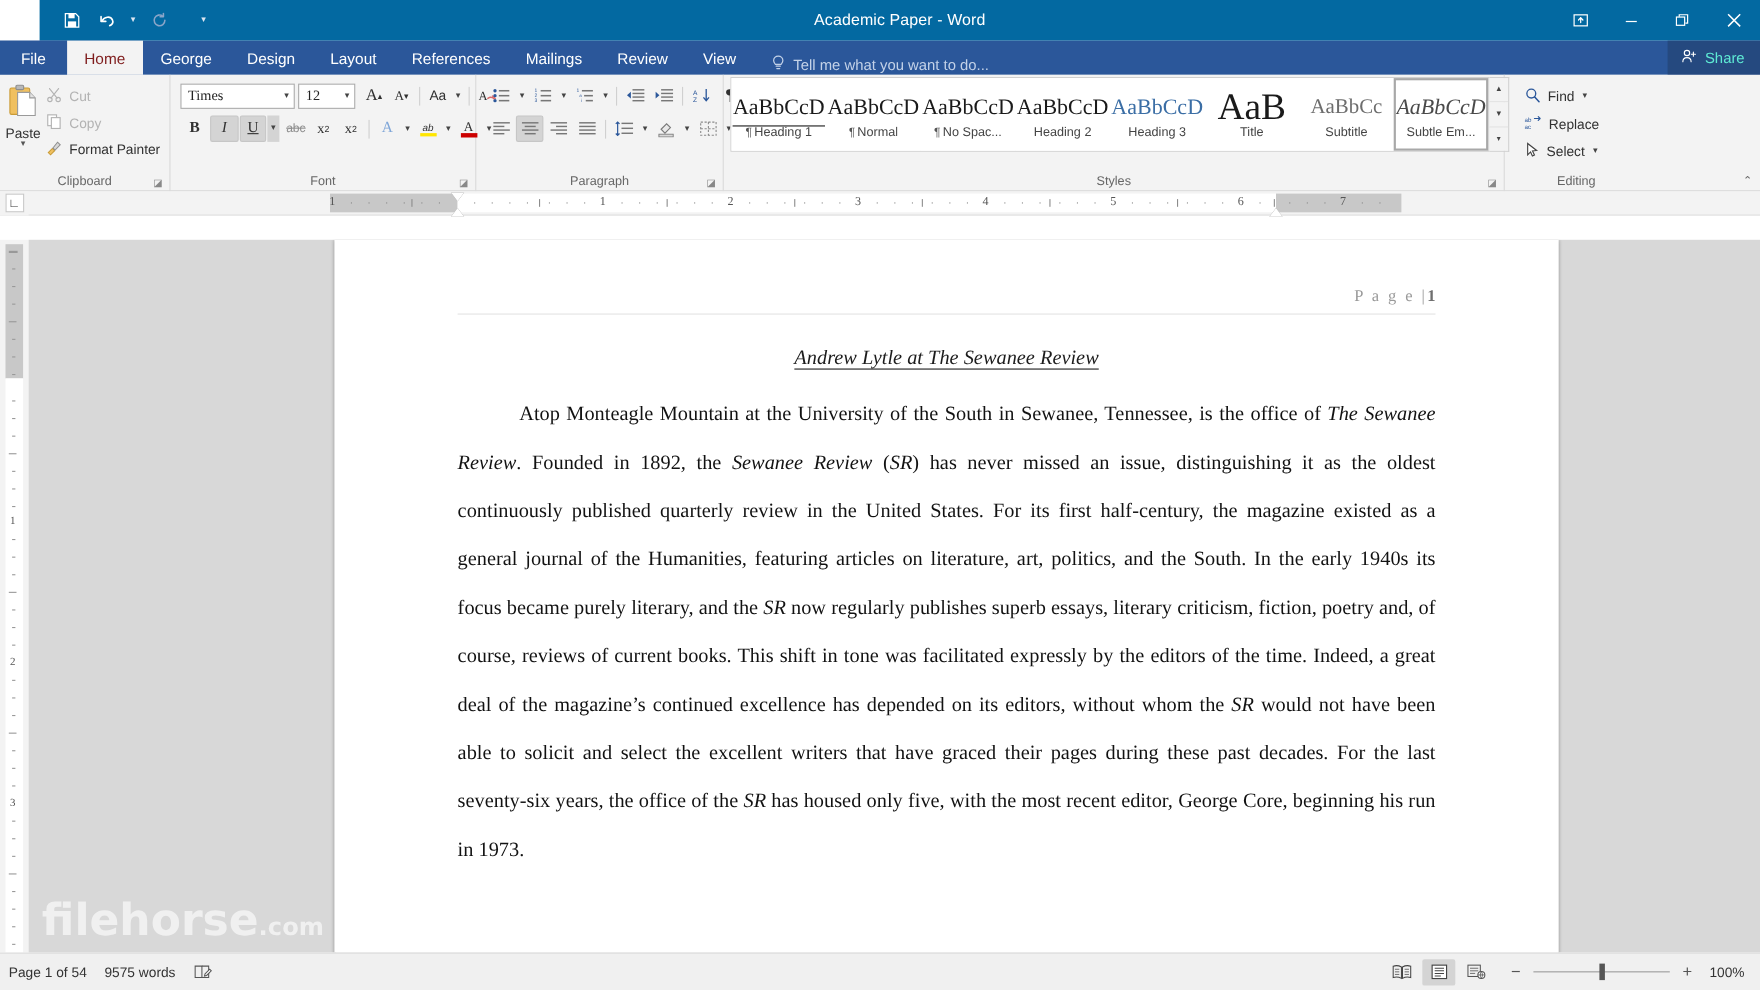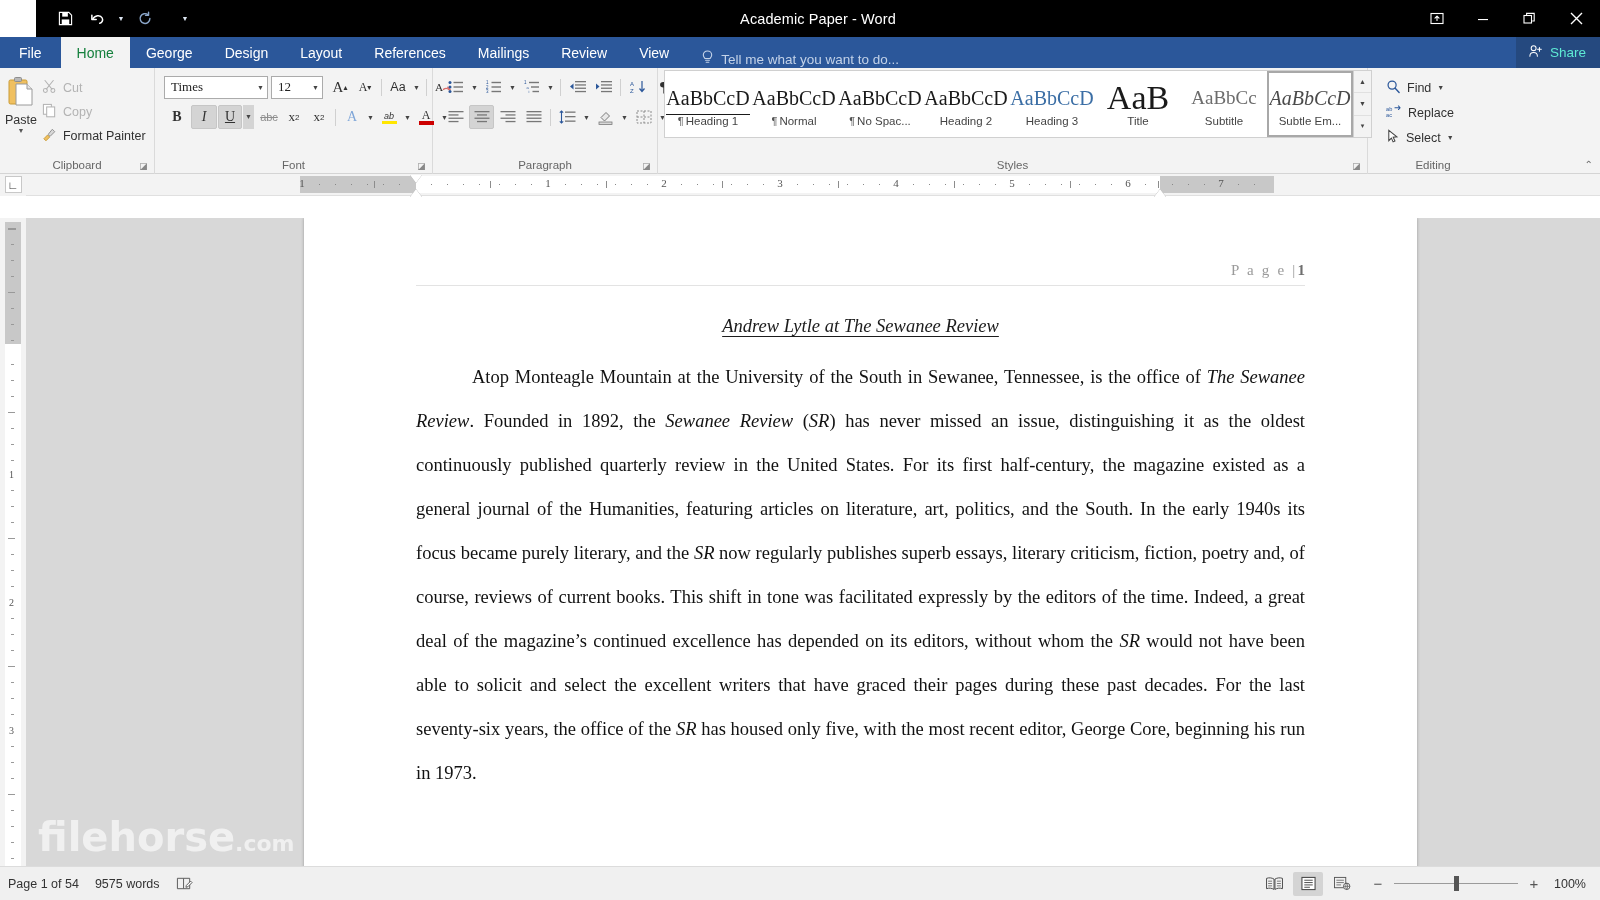--- a/index.html
+++ b/index.html
@@ -5,21 +5,21 @@
   * { box-sizing: border-box; margin: 0; padding: 0; }
   html, body {
     width: 1600px; height: 900px;
     font-family: "Liberation Sans", sans-serif;
     overflow: hidden; background: #ffffff;
   }
   body { position: relative; }
 
   
   .titlebar {
-    height: 37px; background: #000000; display: flex; align-items: center;
+    height: 37px; background: #0369a1; display: flex; align-items: center;
     position: relative;
     margin-left: 36px;
   }
   .qat { display: flex; align-items: center; padding-left: 14px; gap: 2px; }
   .qat-btn {
     width: 30px; height: 26px; display: flex; align-items: center; justify-content: center;
     color: #ffffff;
   }
   .qat-btn.dim { color: #8aa5c8; }
   .qat-caret {
@@ -44,21 +44,21 @@
   
   .tabbar {
     height: 31px; background: #2b579a; display: flex; align-items: flex-end;
     position: relative;
   }
   .tab {
     height: 31px; padding: 0 16px; display: flex; align-items: center;
     color: #ffffff; font-size: 14px; white-space: nowrap;
   }
   .tab.file { background: #2b579a; padding: 0 19px; }
-  .tab.active { background: #f3f3f3; color: #15803d; }
+  .tab.active { background: #f3f3f3; color: #7f1d1d; }
   .tellme {
     display: flex; align-items: center; gap: 7px; margin-left: 16px;
     color: #c3d2e8; font-size: 13.5px; white-space: nowrap;
   }
   .share-btn {
     margin-left: auto; height: 31px; padding: 0 14px 0 12px;
     display: flex; align-items: center; gap: 7px;
     color: #5eead4; font-size: 13.5px; background: #25497f;
   }
 

